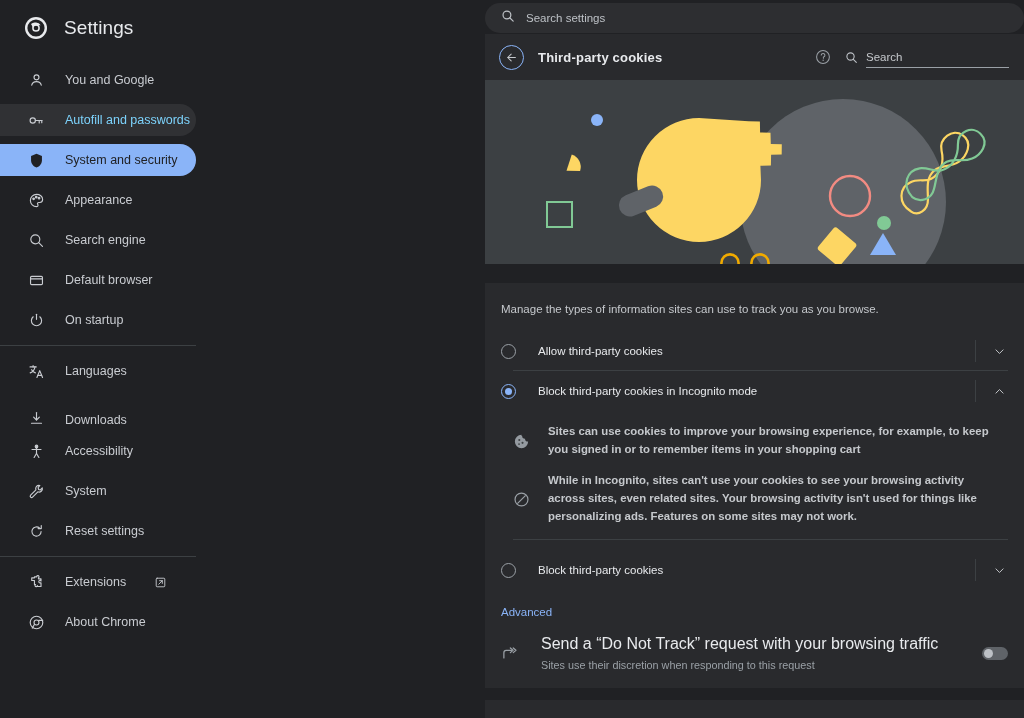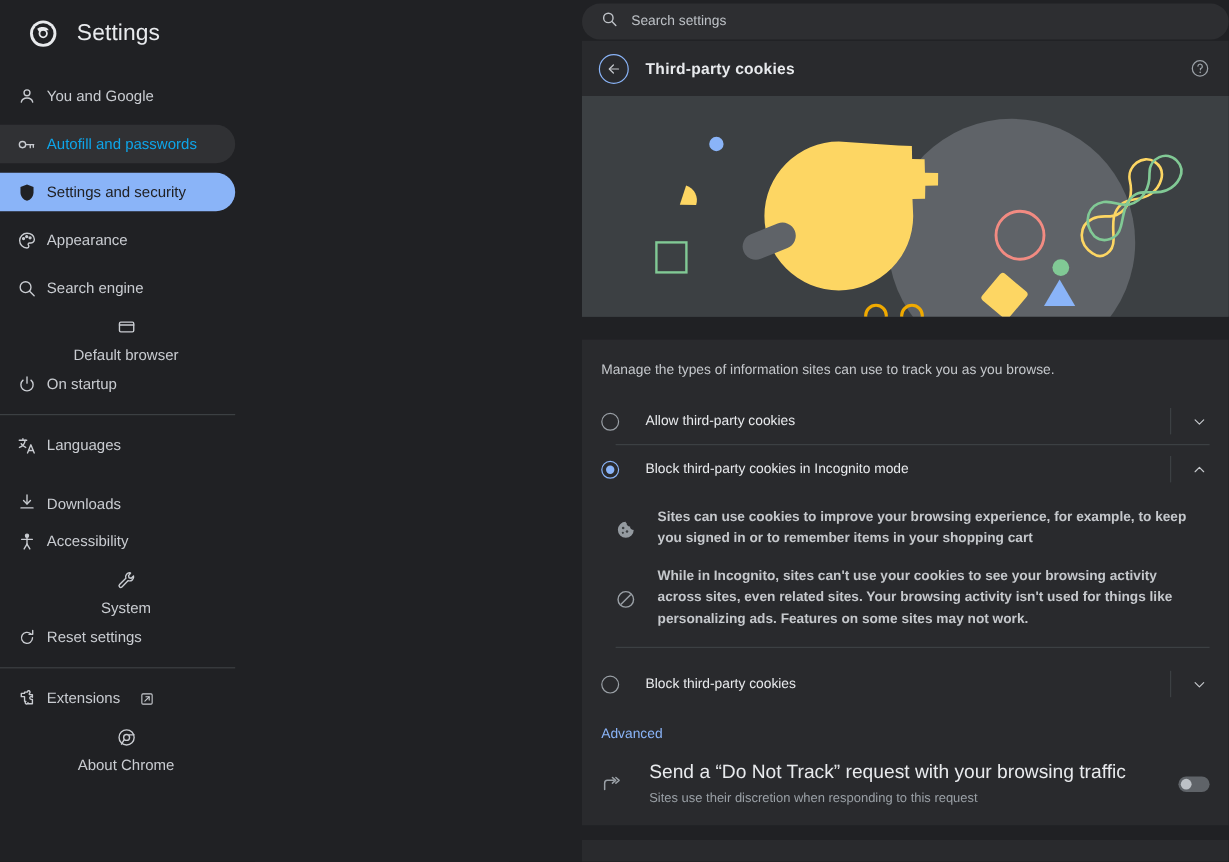--- a/index.html
+++ b/index.html
@@ -23,30 +23,30 @@
     height: 56px; display: flex; align-items: center;
     padding-left: 24px; gap: 16px;
   }
   .brand-logo { width: 24px; height: 24px; flex: 0 0 24px; }
   .brand-title {
     font-size: 19px; font-weight: 400; color: #e8eaed; letter-spacing: .1px;
   }
   .nav { padding-top: 8px; }
   .nav-item {
     height: 32px; display: flex; align-items: center;
-    gap: 8px; padding-left: 14px;
+    gap: 20px; padding-left: 28px;
     margin: 0 0 0 0; width: 196px;
     border-radius: 0 16px 16px 0;
     color: #c9ccd1; font-size: 12.5px;
     cursor: pointer; position: relative;
   }
   .nav-item + .nav-item { margin-top: 0; }
   .nav-item .nav-ico { width: 17px; height: 17px; flex:0 0 17px; display:flex; align-items:center; justify-content:center; }
   .nav-item .nav-ico svg { display:block; }
-  .nav-item.hovered { background: #303134; color:#0ea5e9; }
+  .nav-item.hovered { background: #303134; color:#7dd3fc; }
   .nav-item.selected { background: #8ab4f8; color: #202124; }
   .nav-item.selected .nav-ico svg { stroke: #202124; fill:none; }
   .nav-item.selected .nav-ico svg.solid { fill: #202124; stroke:none; }
   .nav-label { white-space: nowrap; }
   .nav-divider {
     height: 1px; background: #3c4043; width: 196px; margin: 9px 0 9px 0;
   }
   .ext-ico { width: 13px; height: 13px; margin-left: 8px; flex:0 0 13px; }
 
   
@@ -199,21 +199,21 @@
             </svg>
           </span>
           <span class="nav-label">Autofill and passwords</span>
         </div>
         <div class="nav-item selected" style="margin-top: 8px;">
           <span class="nav-ico">
             <svg class="solid" width="17" height="17" viewBox="0 0 20 20" fill="#202124">
               <path d="M10 2 3.6 4.6v5.1c0 4 2.7 7.5 6.4 8.4 3.7-.9 6.4-4.4 6.4-8.4V4.6Z"></path>
             </svg>
           </span>
-          <span class="nav-label">Settings and security</span>
+          <span class="nav-label">System and security</span>
         </div>
         <div class="nav-item" style="margin-top: 8px;">
           <span class="nav-ico">
             <svg class="" width="17" height="17" viewBox="0 0 20 20" fill="none" stroke="#c9ccd1" stroke-width="1.35" stroke-linecap="round" stroke-linejoin="round">
               <path d="M10 2.8a7.2 7.2 0 0 0 0 14.4c1.1 0 1.8-.8 1.8-1.7 0-.9-.7-1.3-.7-2 0-.7.6-1.2 1.4-1.2h1.4a3.6 3.6 0 0 0 3.3-3.6C17.2 5 14 2.8 10 2.8Z"></path>
               <circle cx="6.6" cy="8" r=".95" fill="#c9ccd1"></circle>
               <circle cx="9.7" cy="6.1" r=".95" fill="#c9ccd1"></circle>
               <circle cx="13" cy="7.3" r=".95" fill="#c9ccd1"></circle>
             </svg>
           </span>
@@ -221,21 +221,21 @@
         </div>
         <div class="nav-item" style="margin-top: 8px;">
           <span class="nav-ico">
             <svg class="" width="17" height="17" viewBox="0 0 20 20" fill="none" stroke="#c9ccd1" stroke-width="1.35" stroke-linecap="round" stroke-linejoin="round">
               <circle cx="8.6" cy="8.6" r="5.3"></circle>
               <line x1="12.6" y1="12.6" x2="17" y2="17"></line>
             </svg>
           </span>
           <span class="nav-label">Search engine</span>
         </div>
-        <div class="nav-item" style="margin-top: 8px; flex-direction: column;">
+        <div class="nav-item" style="margin-top: 8px;">
           <span class="nav-ico">
             <svg class="" width="17" height="17" viewBox="0 0 20 20" fill="none" stroke="#c9ccd1" stroke-width="1.35" stroke-linecap="round" stroke-linejoin="round">
               <rect x="3" y="5.2" width="14" height="9.6" rx="1.3"></rect>
               <line x1="3" y1="8.1" x2="17" y2="8.1"></line>
             </svg>
           </span>
           <span class="nav-label">Default browser</span>
         </div>
         <div class="nav-item" style="margin-top: 8px;">
           <span class="nav-ico">
@@ -275,21 +275,21 @@
             <svg class="" width="17" height="17" viewBox="0 0 20 20" fill="none" stroke="#c9ccd1" stroke-width="1.35" stroke-linecap="round" stroke-linejoin="round">
               <circle cx="10" cy="4" r="1.5" fill="#c9ccd1"></circle>
               <line x1="10" y1="6.2" x2="10" y2="12.5"></line>
               <line x1="4.7" y1="7.6" x2="15.3" y2="7.6"></line>
               <line x1="10" y1="12.3" x2="7.2" y2="17"></line>
               <line x1="10" y1="12.3" x2="12.8" y2="17"></line>
             </svg>
           </span>
           <span class="nav-label">Accessibility</span>
         </div>
-        <div class="nav-item" style="margin-top: 8px; flex-direction: column;">
+        <div class="nav-item" style="margin-top: 8px;">
           <span class="nav-ico">
             <svg class="" width="17" height="17" viewBox="0 0 20 20" fill="none" stroke="#c9ccd1" stroke-width="1.35" stroke-linecap="round" stroke-linejoin="round">
               <path d="M13.9 2.9a3.9 3.9 0 0 0-4.6 5.2L3.1 14.3a1.6 1.6 0 0 0 2.3 2.3l6.2-6.2a3.9 3.9 0 0 0 5.2-4.6l-2.3 2.3-2.1-.5-.5-2.1Z"></path>
             </svg>
           </span>
           <span class="nav-label">System</span>
         </div>
         <div class="nav-item" style="margin-top: 8px;">
           <span class="nav-ico">
             <svg class="" width="17" height="17" viewBox="0 0 20 20" fill="none" stroke="#c9ccd1" stroke-width="1.35" stroke-linecap="round" stroke-linejoin="round">
@@ -306,21 +306,21 @@
               <path d="M7.6 3.3h2.6a1.4 1.4 0 1 1 2.1 1.2v1.2h3v2.6a1.4 1.4 0 1 0-1.2 2.1h1.2v4.3H11v-1.2a1.4 1.4 0 1 1-2.1-1.2H7.6V7.7H4.4V4.5h3.2Z"></path>
             </svg>
           </span>
           <span class="nav-label">Extensions</span>
           <span class="ext-ico"><svg width="13" height="13" viewBox="0 0 20 20" fill="none" stroke="#c9ccd1" stroke-width="1.4" stroke-linecap="round" stroke-linejoin="round">
               <rect x="3.4" y="3.4" width="13.2" height="13.2" rx="1.4"></rect>
               <line x1="7.3" y1="12.7" x2="12.8" y2="7.2"></line>
               <polyline points="8.6,7.2 12.8,7.2 12.8,11.4"></polyline>
             </svg></span>
         </div>
-        <div class="nav-item" style="margin-top: 8px; flex-direction: column;">
+        <div class="nav-item" style="margin-top: 8px;">
           <span class="nav-ico">
             <svg class="" width="17" height="17" viewBox="0 0 20 20" fill="none" stroke="#c9ccd1" stroke-width="1.35" stroke-linecap="round" stroke-linejoin="round">
               <circle cx="10" cy="10" r="7.4"></circle>
               <circle cx="10" cy="10" r="2.9"></circle>
               <line x1="12.6" y1="7.5" x2="17.3" y2="7.5"></line>
               <line x1="7.5" y1="12.4" x2="5" y2="16.6"></line>
             </svg>
           </span>
           <span class="nav-label">About Chrome</span>
         </div>
@@ -350,20 +350,31 @@
       </div>
       <span class="page-title">Third-party cookies</span>
       <div class="subheader-right">
         <span class="help-btn">
           <svg width="16" height="16" viewBox="0 0 20 20" fill="none" stroke="#9aa0a6" stroke-width="1.3">
             <circle cx="10" cy="10" r="8"></circle>
             <path d="M7.8 7.6a2.3 2.3 0 1 1 2.7 2.5v1.4" stroke-linecap="round"></path>
             <circle cx="10.2" cy="14.1" r=".85" fill="#9aa0a6" stroke="none"></circle>
           </svg>
         </span>
+        <div class="searchfield">
+          <span>
+            <svg width="13" height="13" viewBox="0 0 20 20" fill="none" stroke="#bdc1c6" stroke-width="1.7">
+              <circle cx="8.5" cy="8.5" r="5.6"></circle>
+                <line x1="12.8" y1="12.8" x2="17.4" y2="17.4" stroke-linecap="round"></line>
+            </svg>
+          </span>
+          <div class="sf-line">
+            <span>Search</span>
+          </div>
+        </div>
       </div>
     </div>
 
     <div class="hero">
       <svg width="539" height="184" viewBox="0 0 539 184">
         <rect width="539" height="184" fill="#3c4043"></rect>
         <circle cx="358" cy="122" r="103" fill="#5f6368"></circle>
 
         <path d="M180 100
                  a62 62 0 1 0 62 62

